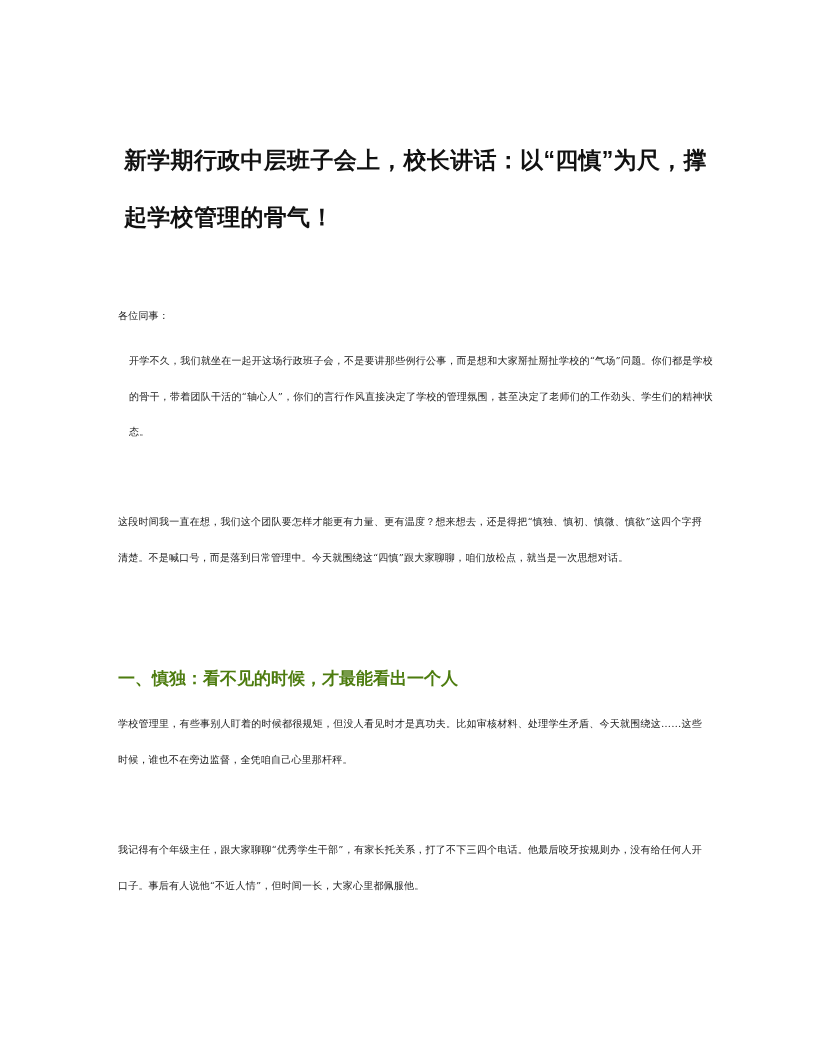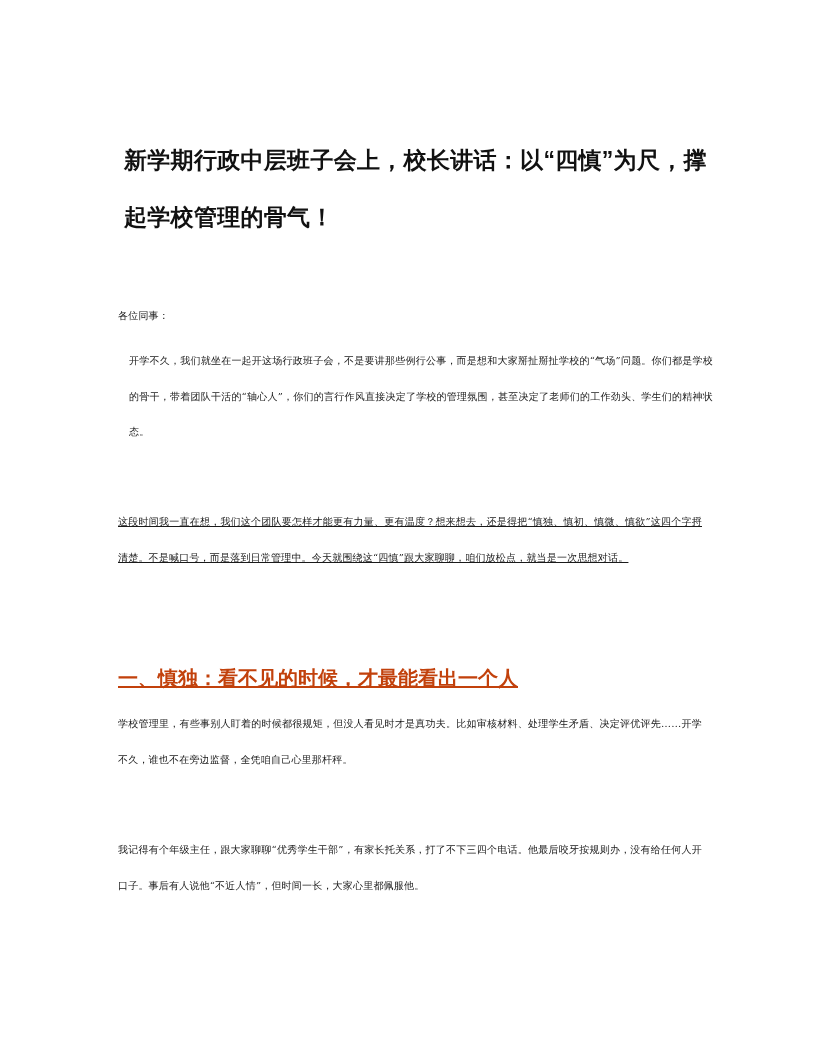--- a/index.html
+++ b/index.html
@@ -10,30 +10,30 @@
       font-family: Liberation Sans, sans-serif; font-weight: bold;
       font-size: 23px; line-height: 57px; margin: 6px; color: #111;
       letter-spacing: 0.3px;
     }
     .body-text {
       font-family: "DejaVu Serif", serif; font-size: 10px; line-height: 35.5px;
       margin: 0; color: #1a1a1a; text-align: justify; letter-spacing: 0.2px;
     }
     .greeting { position: absolute; left: 0; top: 298px; width: 584px; }
     .p1 { position: absolute; left: 0; top: 343px; width: 584px; margin-left: 11px; }
-    .p2 { position: absolute; left: 0; top: 504px; width: 584px; text-decoration: underline; }
+    .p2 { position: absolute; left: 0; top: 504px; width: 584px; }
     .h1 { position: absolute; left: 0; top: 661px; width: 584px;
-      font-family: "DejaVu Sans", sans-serif; font-weight: bold; font-size: 20px; line-height: 35px; margin: 0; color: #c2410c; text-decoration: underline; }
+      font-family: "DejaVu Sans", sans-serif; font-weight: bold; font-size: 17px; line-height: 35px; margin: 0; color: #4d7c0f; }
     .p3 { position: absolute; left: 0; top: 706px; width: 584px; }
     .p4 { position: absolute; left: 0; top: 832px; width: 584px; }
   </style>
 </head>
 <body>
 
 <div class="page">
   <h1 class="title">新学期行政中层班子会上，校长讲话：以“四慎”为尺，撑起学校管理的骨气！</h1>
   <p class="body-text greeting">各位同事：</p>
   <p class="body-text p1">开学不久，我们就坐在一起开这场行政班子会，不是要讲那些例行公事，而是想和大家掰扯掰扯学校的“气场”问题。你们都是学校的骨干，带着团队干活的“轴心人”，你们的言行作风直接决定了学校的管理氛围，甚至决定了老师们的工作劲头、学生们的精神状态。</p>
   <p class="body-text p2">这段时间我一直在想，我们这个团队要怎样才能更有力量、更有温度？想来想去，还是得把“慎独、慎初、慎微、慎欲”这四个字捋清楚。不是喊口号，而是落到日常管理中。今天就围绕这“四慎”跟大家聊聊，咱们放松点，就当是一次思想对话。</p>
   <h2 class="h1">一、慎独：看不见的时候，才最能看出一个人</h2>
-  <p class="body-text p3">学校管理里，有些事别人盯着的时候都很规矩，但没人看见时才是真功夫。比如审核材料、处理学生矛盾、决定评优评先……开学不久，谁也不在旁边监督，全凭咱自己心里那杆秤。</p>
+  <p class="body-text p3">学校管理里，有些事别人盯着的时候都很规矩，但没人看见时才是真功夫。比如审核材料、处理学生矛盾、今天就围绕这……这些时候，谁也不在旁边监督，全凭咱自己心里那杆秤。</p>
   <p class="body-text p4">我记得有个年级主任，跟大家聊聊“优秀学生干部”，有家长托关系，打了不下三四个电话。他最后咬牙按规则办，没有给任何人开口子。事后有人说他“不近人情”，但时间一长，大家心里都佩服他。</p>
 </div>
 
 </body></html>

